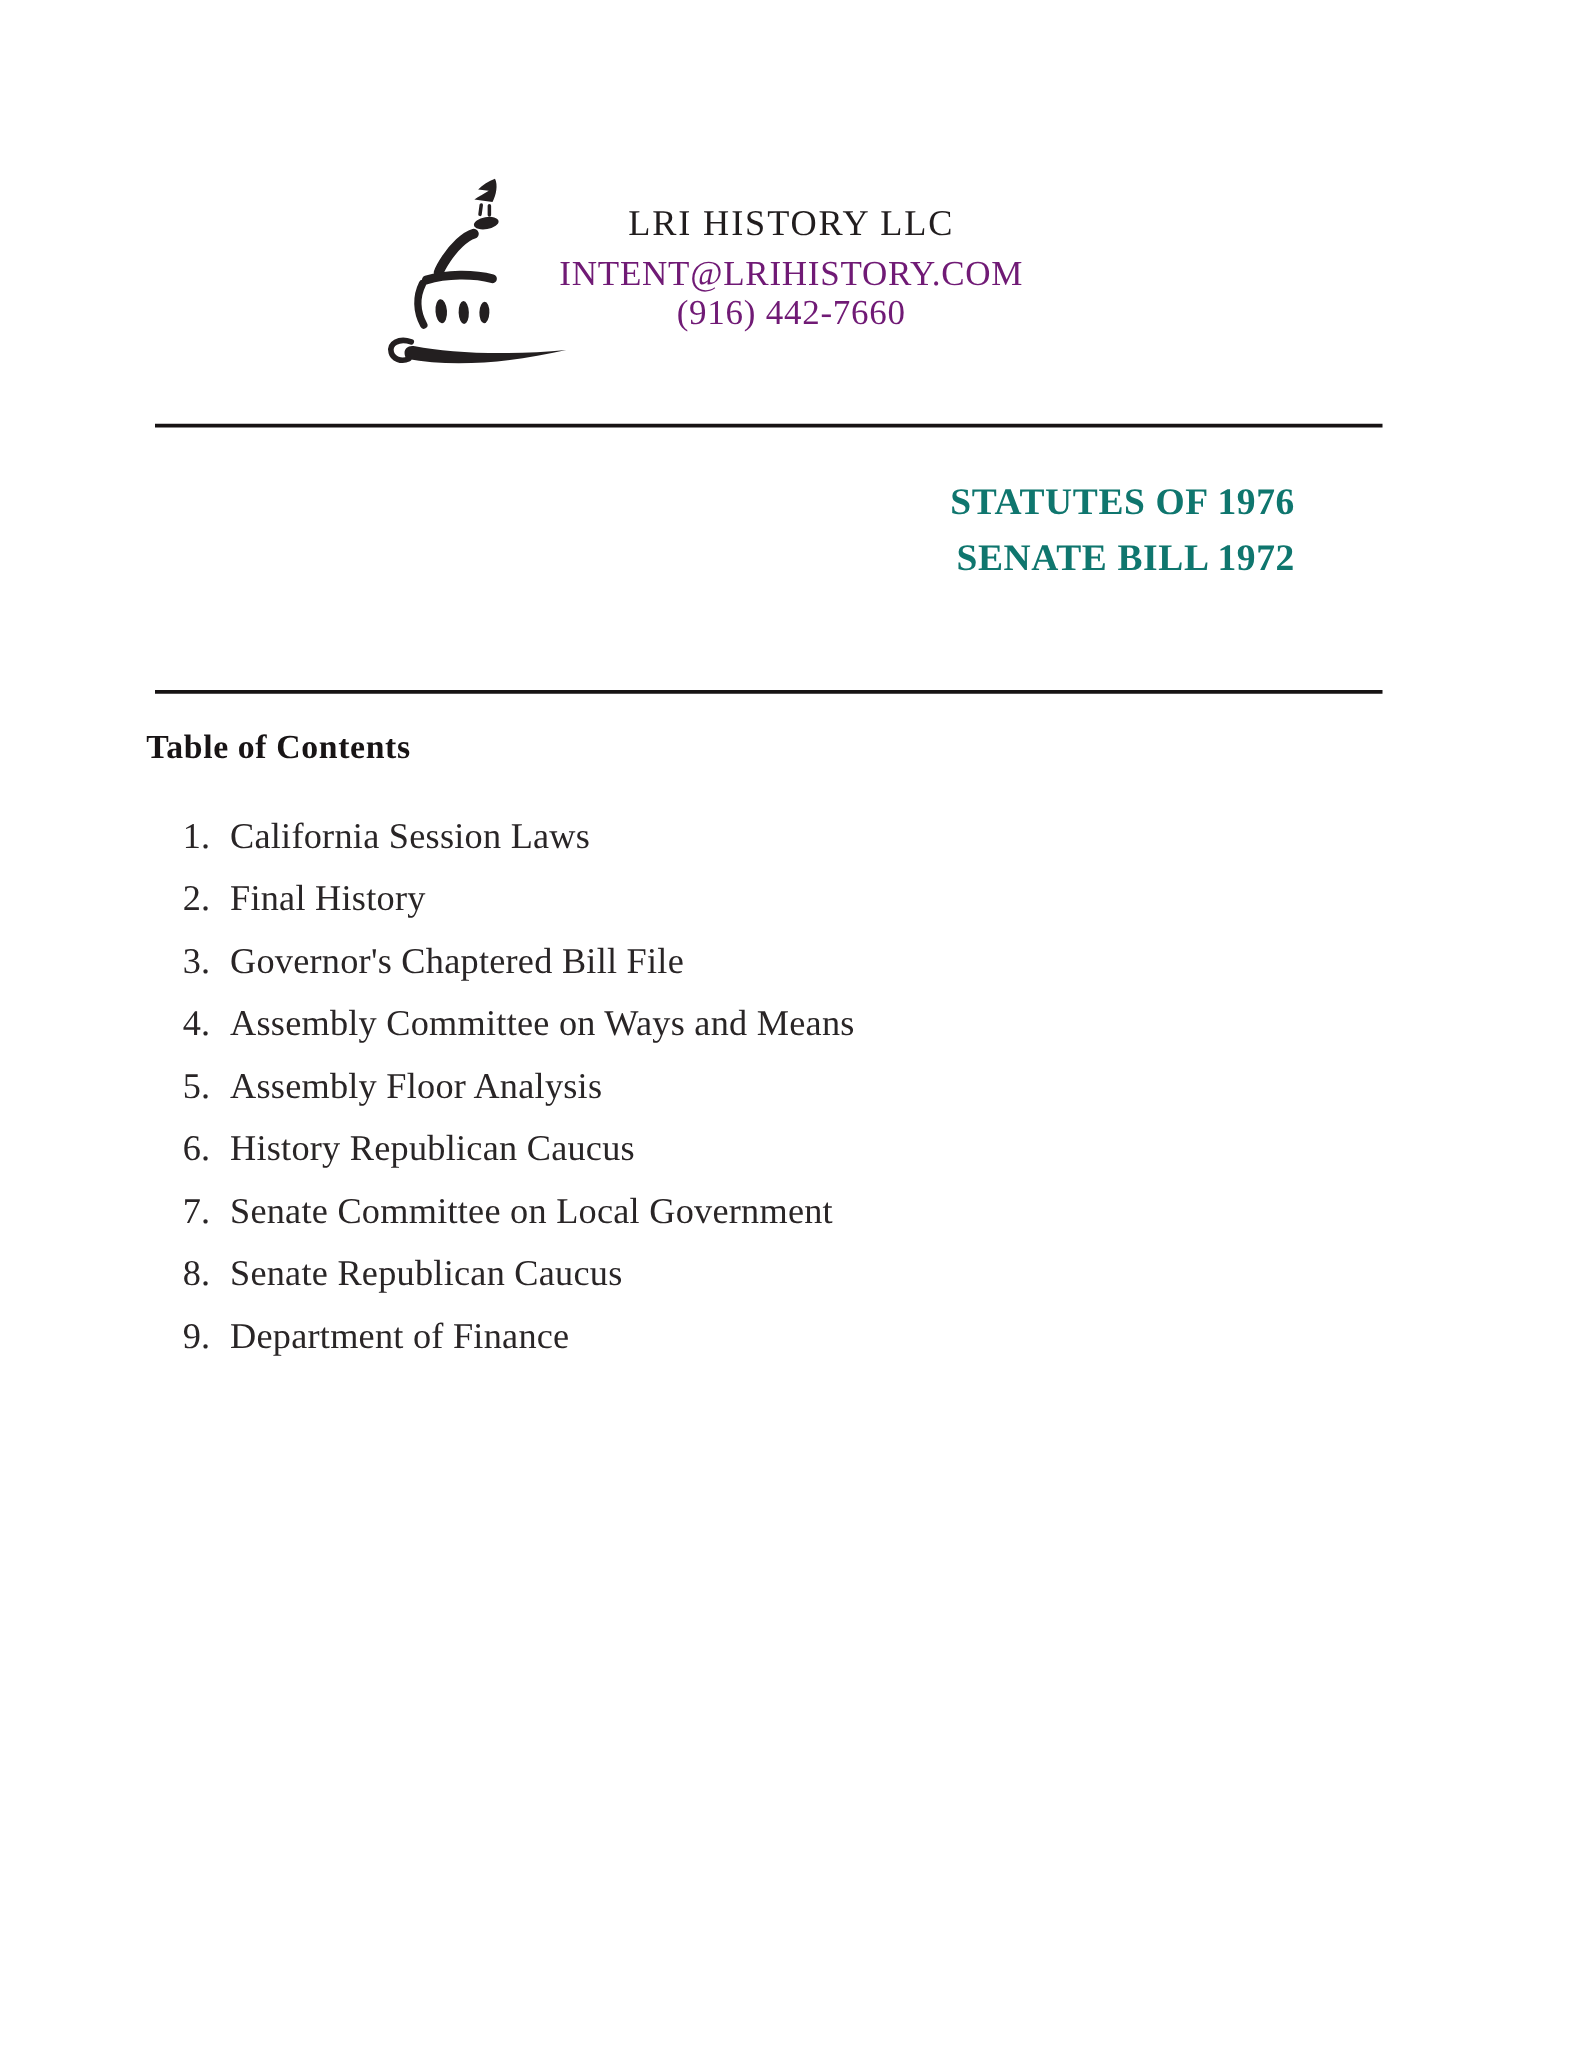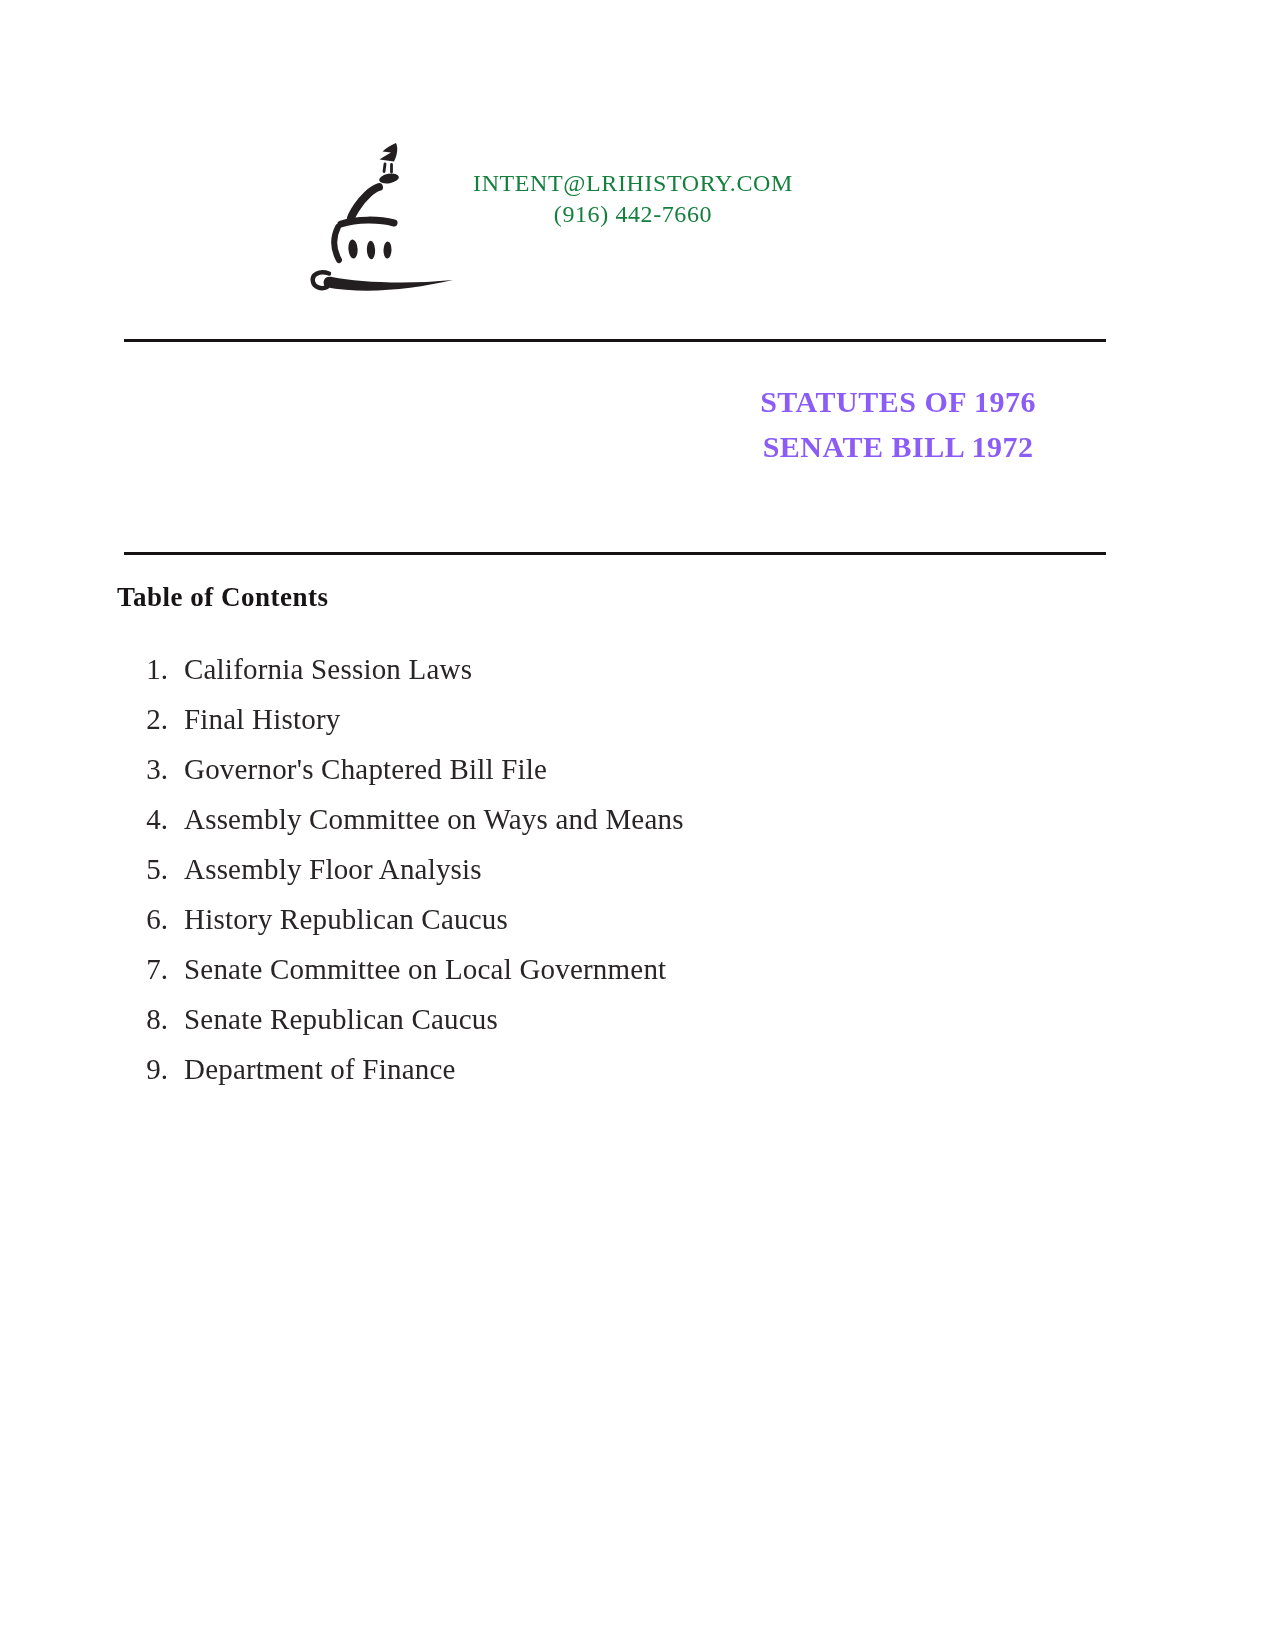--- a/index.html
+++ b/index.html
@@ -18,39 +18,39 @@
   }
   .header-text{
     position:absolute;left:447px;top:161px;width:372px;
     text-align:center;
   }
   .company-name{
     font-size:29px;letter-spacing:1.5px;line-height:36px;
     color:#211d1e;white-space:pre;
   }
   .contact-line{
-    font-size:24px;letter-spacing:0.6px;line-height:31px;
-    color:#15803d;white-space:pre;
+    font-size:28px;letter-spacing:0.6px;line-height:31px;
+    color:#701a75;white-space:pre;
   }
   .contact-block{margin-top:7px;}
   
   .rule{
     position:absolute;left:124px;width:982px;height:3px;
     background:#171314;
   }
   .rule-top{top:339px;}
   .rule-bottom{top:552px;}
   
   .ref-block{
     position:absolute;right:240px;top:379px;
     text-align:right;
   }
   .ref-line{
     font-size:30px;font-weight:bold;letter-spacing:0.5px;
-    line-height:45px;color:#8b5cf6;white-space:pre;text-align:center;
+    line-height:45px;color:#0f766e;white-space:pre;
   }
   
   .toc-title{
     position:absolute;left:117px;top:582px;
     font-size:27px;font-weight:bold;letter-spacing:0.5px;
     color:#181415;
   }
   .toc-list{
     position:absolute;left:128px;top:644px;width:900px;
   }
@@ -92,20 +92,21 @@
 
       <path d="M 46,94 C 62,89 84,89 99,93" stroke-width="7"></path>
 
       <path d="M 43,97 C 38,107 38,119 44,130" stroke-width="6"></path>
 
       <path d="M 34,143.5 C 24,140 16,145 18,152 C 19.2,156.8 26,160 32,157" stroke-width="4.5"></path>
     </g>
   </svg>
 
   <div class="header-text">
+    <div class="company-name">LRI HISTORY LLC</div>
     <div class="contact-block">
       <div class="contact-line">INTENT@LRIHISTORY.COM</div>
       <div class="contact-line">(916) 442-7660</div>
     </div>
   </div>
 
   <div class="rule rule-top"></div>
   <div class="rule rule-bottom"></div>
 
   <div class="ref-block">

